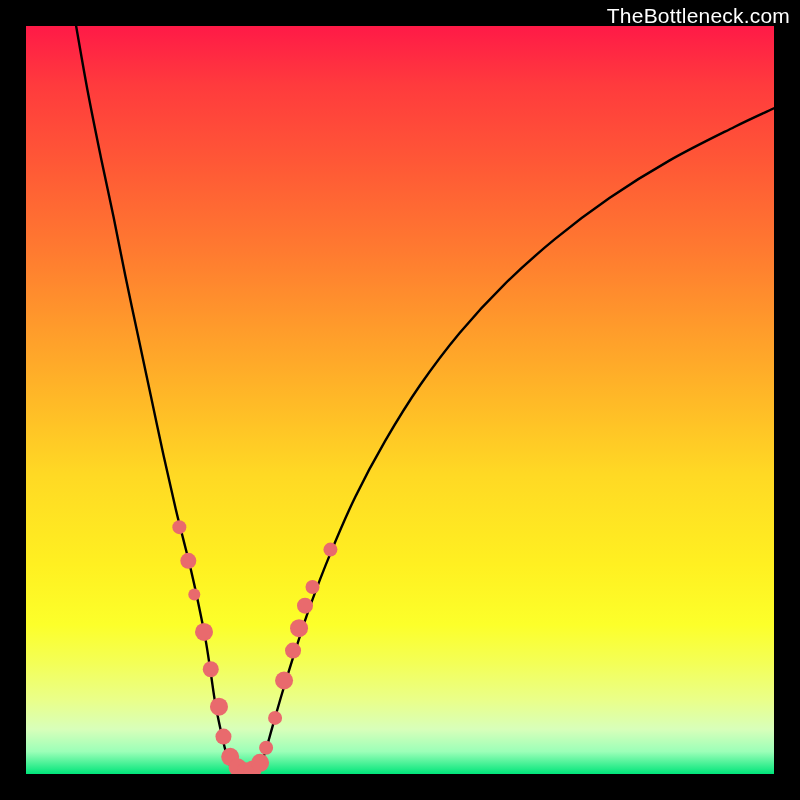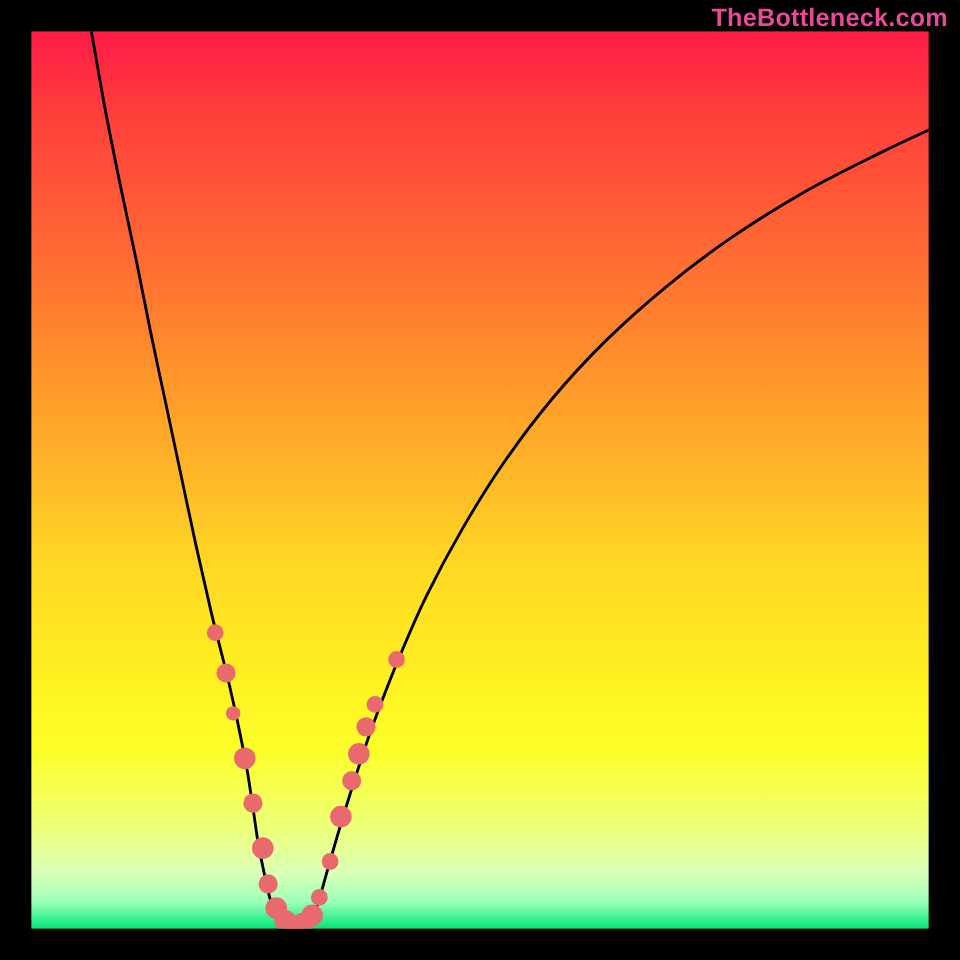--- a/index.html
+++ b/index.html
@@ -47,23 +47,23 @@
     );
   }
   .svg-layer {
     position: absolute;
     inset: 0;
   }
   .watermark {
     position: absolute;
     top: 4px;
     right: 10px;
-    color: #ec4899;
+    color: #ffffff;
     font-size: 21px;
-    font-weight: 700;
+    font-weight: 400;
     letter-spacing: 0.2px;
     user-select: none;
   }
 </style>
 </head>
 <body>
 
 <div class="stage">
   <div class="watermark">TheBottleneck.com</div>
   <div class="plot">

